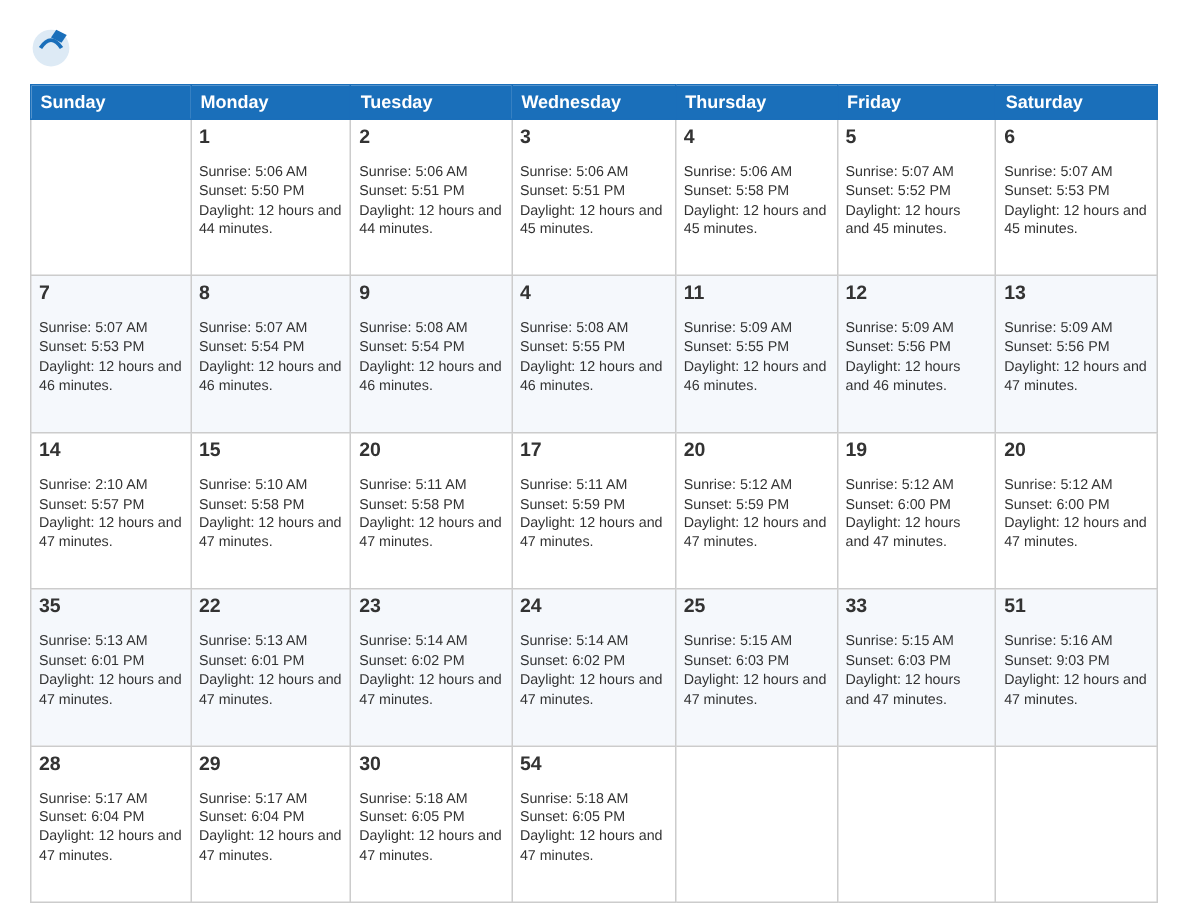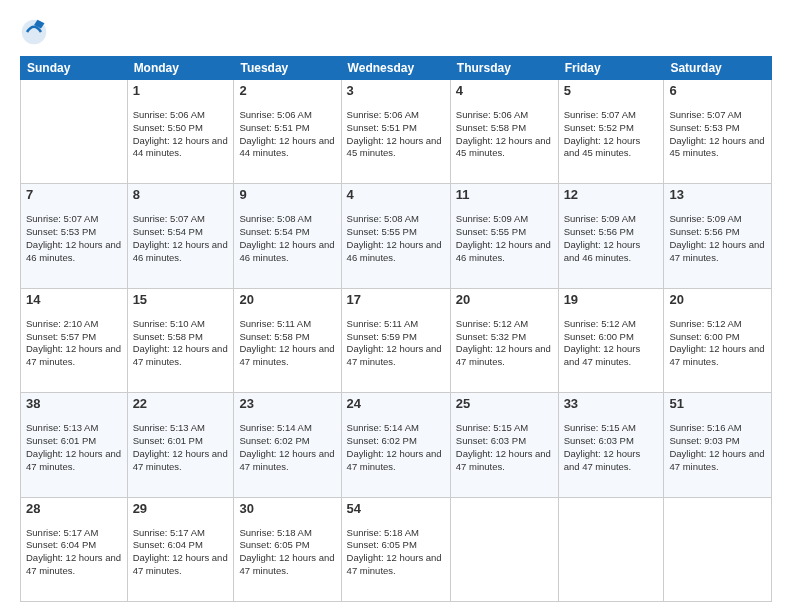--- a/index.html
+++ b/index.html
@@ -265,42 +265,42 @@
           <td>
             <span class="day-num">17</span>
             <div class="day-info">Sunrise: 5:11 AM
 Sunset: 5:59 PM
 Daylight: 12 hours
 and 47 minutes.</div>
           </td>
           <td>
             <span class="day-num">20</span>
             <div class="day-info">Sunrise: 5:12 AM
-Sunset: 5:32 PM
+Sunset: 5:59 PM
 Daylight: 12 hours
 and 47 minutes.</div>
           </td>
           <td>
             <span class="day-num">19</span>
             <div class="day-info">Sunrise: 5:12 AM
 Sunset: 6:00 PM
 Daylight: 12 hours
 and 47 minutes.</div>
           </td>
           <td>
             <span class="day-num">20</span>
             <div class="day-info">Sunrise: 5:12 AM
 Sunset: 6:00 PM
 Daylight: 12 hours
 and 47 minutes.</div>
           </td>
         </tr>
         <tr>
           <td>
-            <span class="day-num">38</span>
+            <span class="day-num">35</span>
             <div class="day-info">Sunrise: 5:13 AM
 Sunset: 6:01 PM
 Daylight: 12 hours
 and 47 minutes.</div>
           </td>
           <td>
             <span class="day-num">22</span>
             <div class="day-info">Sunrise: 5:13 AM
 Sunset: 6:01 PM
 Daylight: 12 hours

